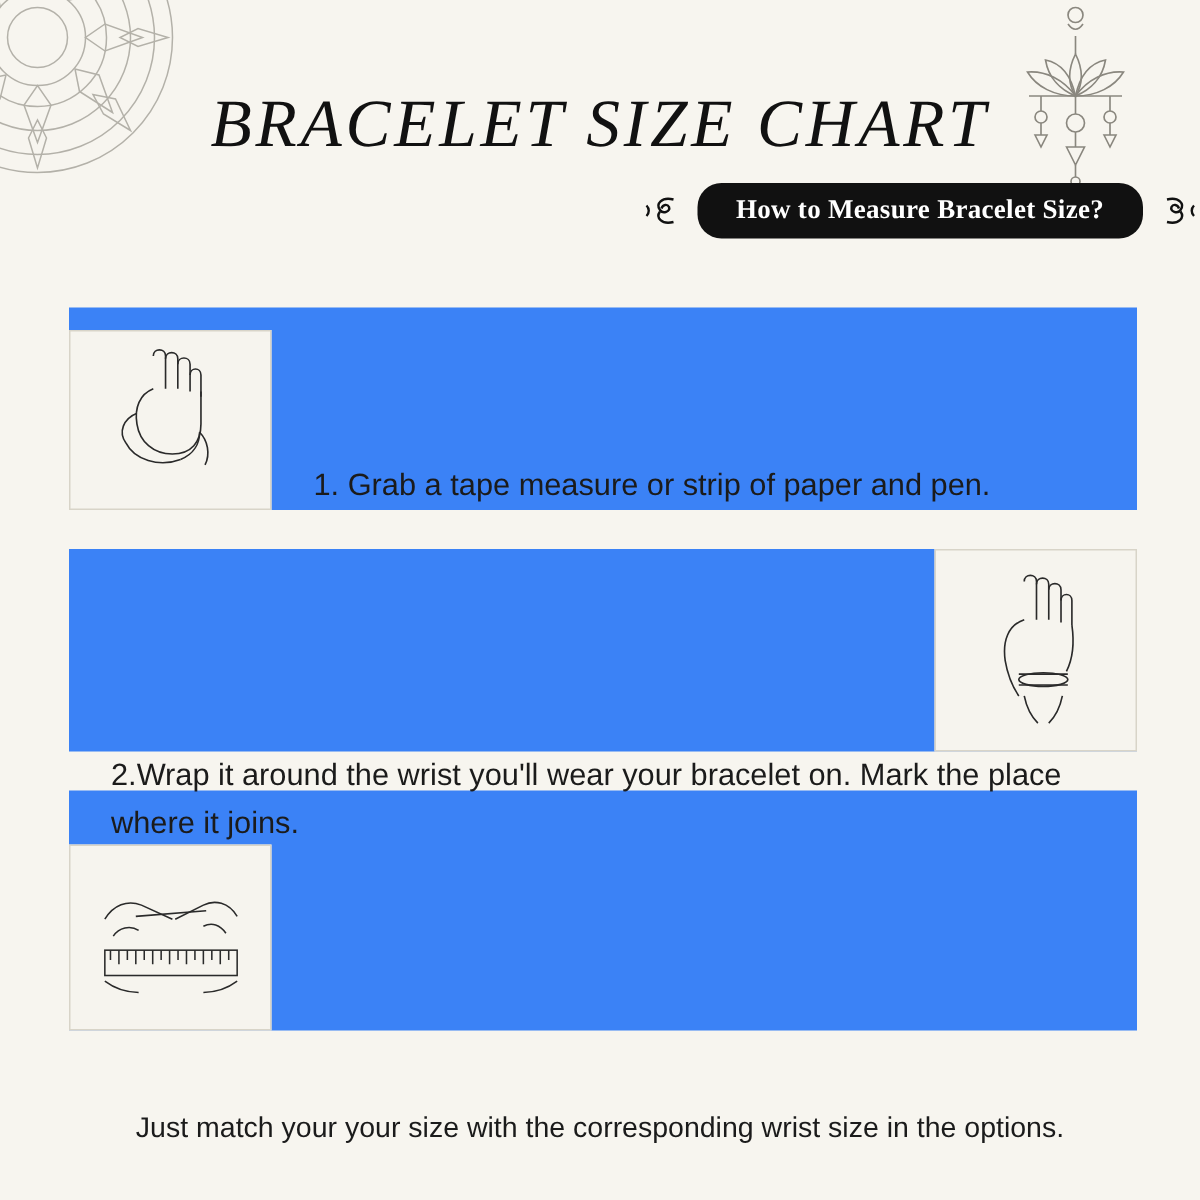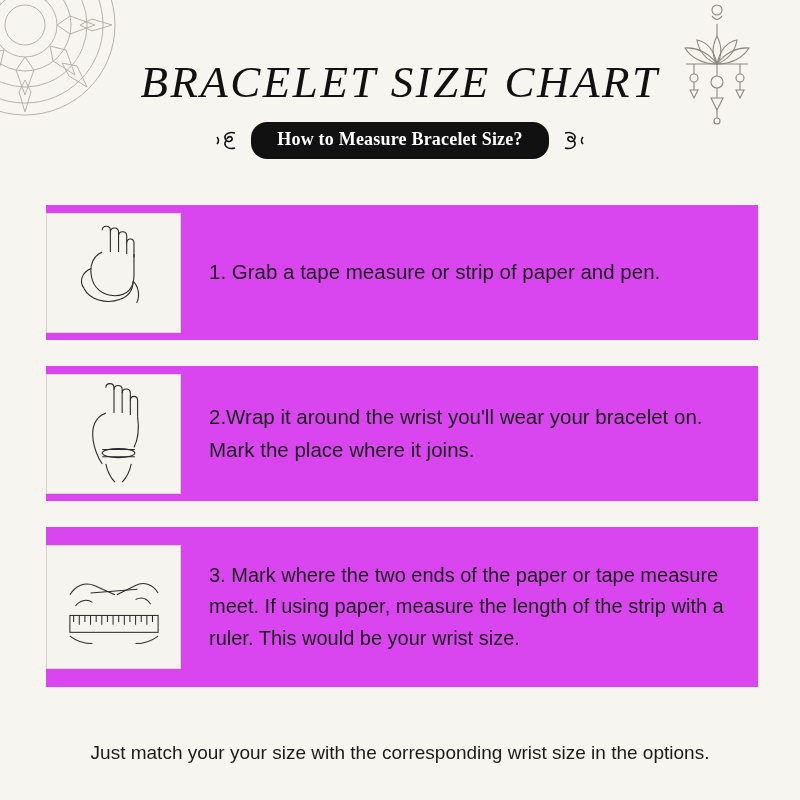--- a/index.html
+++ b/index.html
@@ -51,21 +51,21 @@
     font-style: italic;
   }
 
   .subtitle-row {
     position: absolute;
     top: 122px;
     left: 0;
     width: 800px;
     display: flex;
     align-items: center;
-    justify-content: center;
+    justify-content: flex-end;
     gap: 12px;
   }
   .swirl {
     width: 26px;
     height: 26px;
     color: #111;
   }
   .pill {
     background: #111;
     color: #fff;
@@ -80,26 +80,26 @@
 
   
   .steps {
     position: absolute;
     top: 205px;
     left: 46px;
     width: 712px;
   }
   .step {
     display: flex;
-    align-items: center;
-    background: #d946ef;
+    align-items: flex-end;
+    background: #3b82f6;
     margin-bottom: 26px;
   }
   .step.s1 { height: 135px; }
-  .step.s2 { height: 135px; }
+  .step.s2 { height: 135px; flex-direction: column; }
   .step.s3 { height: 160px; }
 
   .thumb {
     width: 135px;
     flex: 0 0 135px;
     background: #f6f4ee;
     border: 1px solid #d8d4c8;
     box-sizing: border-box;
     display: flex;
     align-items: center;
@@ -258,18 +258,17 @@
         <path d="M24 64 c4 -6 12 -8 18 -4"></path>
         <path d="M112 50 c-6 -10 -16 -12 -24 -8 l-20 10"></path>
         <path d="M104 62 c-4 -6 -10 -8 -16 -5"></path>
         <path d="M40 50 l50 -4"></path>
         <rect x="18" y="74" width="94" height="18"></rect>
         <path d="M22 74 v7 M28 74 v10 M34 74 v7 M40 74 v10 M46 74 v7 M52 74 v10 M58 74 v7 M64 74 v10 M70 74 v7 M76 74 v10 M82 74 v7 M88 74 v10 M94 74 v7 M100 74 v10 M106 74 v7"></path>
         <path d="M18 96 c8 6 16 8 24 8"></path>
         <path d="M112 96 c-8 6 -16 8 -24 8"></path>
       </svg>
     </div>
-    <div class="step-text">3. Mark where the two ends of the paper or tape measure meet. If using paper, measure the length of the strip with a ruler. This would be your wrist size.</div>
   </div>
 
 </div>
 
 <div class="footer">Just match your your size with the corresponding wrist size in the options.</div>
 
 </body></html>

